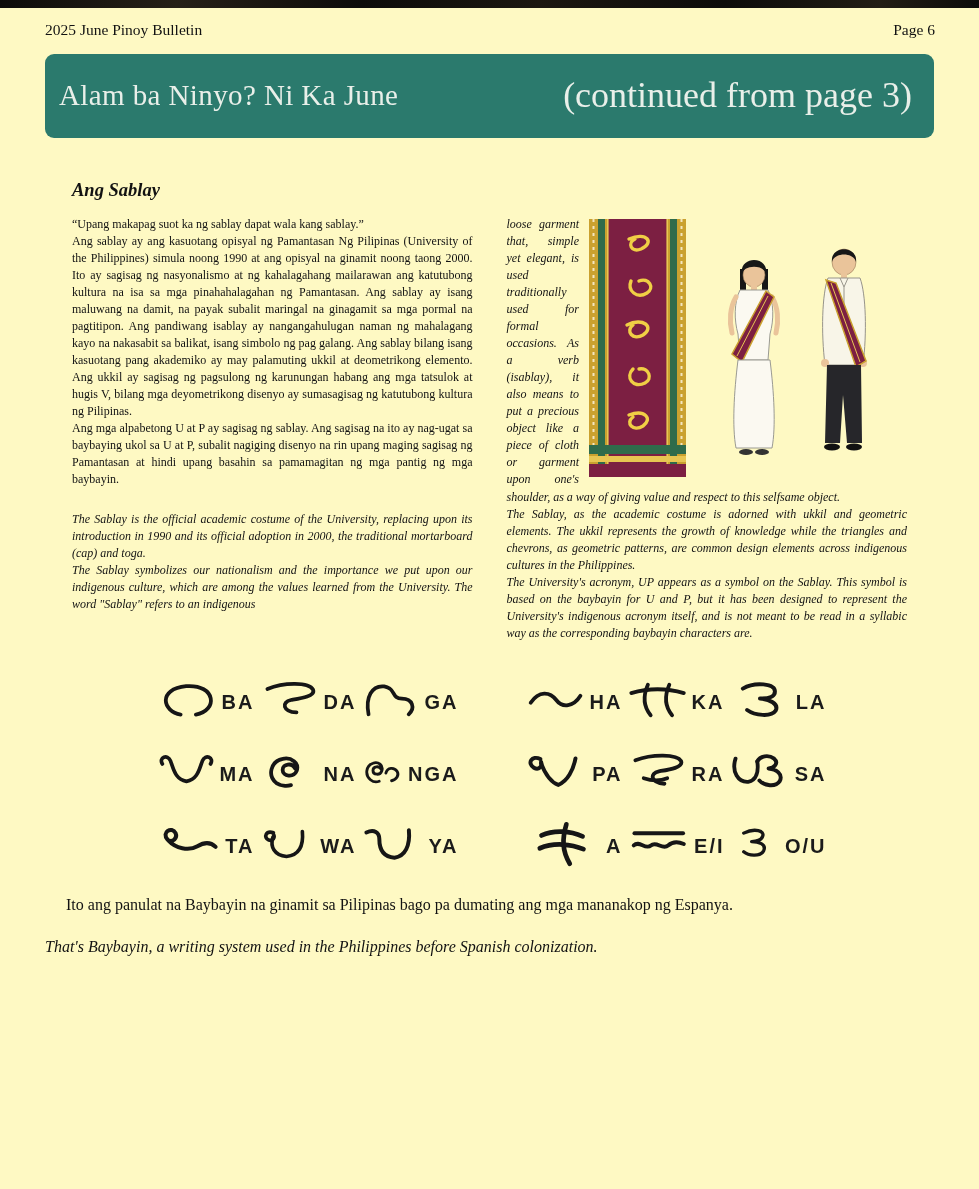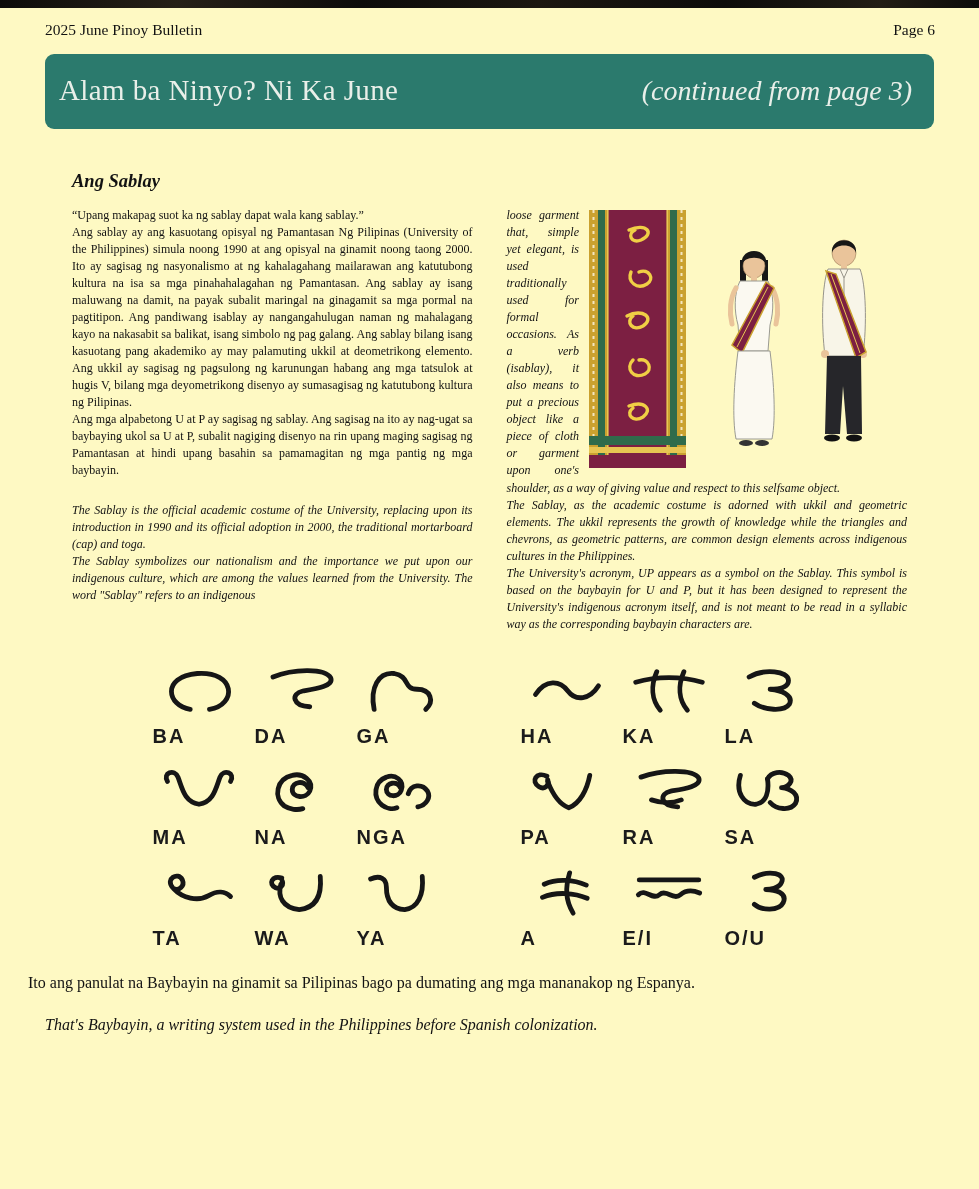--- a/index.html
+++ b/index.html
@@ -6,43 +6,43 @@
   .page{position:relative;width:979px;height:1189px;background:#fef9c3;overflow:hidden;
         font-family:"Liberation Serif",serif;color:#121212;}
   .topstrip{height:8px;width:100%;
         background:linear-gradient(90deg,#0d0c0a 0%,#262017 18%,#0d0c0a 37%,#1c1710 55%,#0d0c0a 74%,#221d14 90%,#0d0c0a 100%);}
   .pageheader{display:flex;justify-content:space-between;align-items:baseline;
         padding:13px 44px 0 45px;font-size:15.5px;}
   .banner{margin:15px 45px 0 45px;background:#2b7a6d;color:#e9efe9;
         display:flex;justify-content:space-between;align-items:center;
         padding:20px 22px 22px 14px;}
   .banner-title{font-size:29px;letter-spacing:.4px;}
-  .banner-cont{font-size:28px;font-style:italic;}
+  .banner-cont{font-size:36px;}
   .content{padding:0 72px;}
   .article-heading{font-style:italic;font-weight:bold;font-size:18.5px;margin:42px 0 15px 0;}
   .cols{display:flex;gap:34px;}
   .col{width:427px;font-size:12px;line-height:1.42;text-align:justify;}
   .col p{margin:0;}
   .para-gap{height:22px;}
   .italic{font-style:italic;}
   
   .figures{float:right;width:318px;margin:3px 0 6px 10px;display:flex;align-items:flex-start;}
   .sash-photo{flex:0 0 auto;}
   .people-illus{flex:0 0 auto;margin-left:8px;margin-top:22px;}
   
   .chart{margin:30px auto 0 auto;width:800px;}
   .bb-row{display:flex;justify-content:center;margin-bottom:16px;}
   .bb-group{display:flex;}
   .bb-group + .bb-group{margin-left:62px;}
-  .bb-cell{width:102px;display:flex;flex-direction:column;}
+  .bb-cell{width:102px;display:flex;flex-direction:row;align-items:center;}
   .bb-glyph{width:92px;height:56px;}
   .bb-glyph path{fill:none;stroke:#161616;stroke-width:5.5;stroke-linecap:round;stroke-linejoin:round;}
   .bb-label{font-family:"Liberation Sans",sans-serif;font-weight:bold;font-size:20px;
         letter-spacing:2px;color:#1b1b1b;margin-top:6px;}
-  .footer1{padding:0 28px;font-size:16px;margin-top:24px;}
+  .footer1{padding:0 66px;font-size:16px;margin-top:24px;}
   .footer2{padding:0 45px;font-size:16px;font-style:italic;margin-top:24px;}
 </style>
 </head>
 <body>
 
 <div class="page">
 
   <div class="topstrip"></div>
 
   <div class="pageheader">

